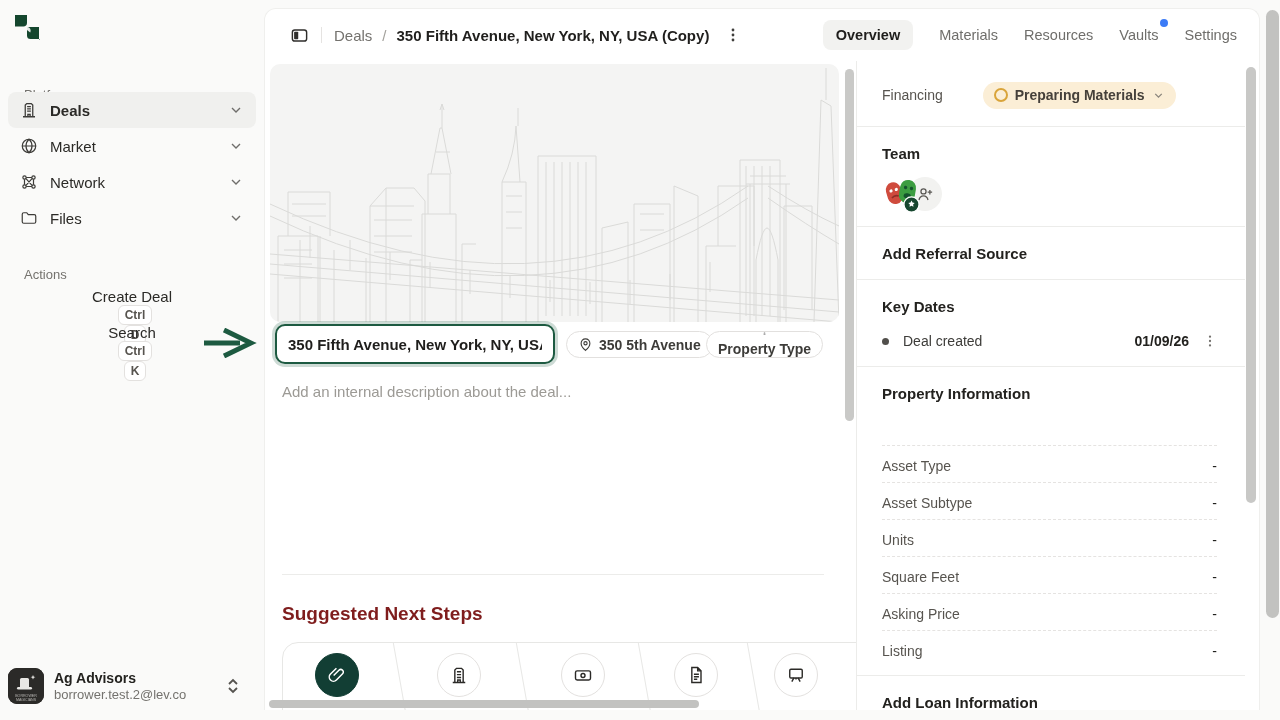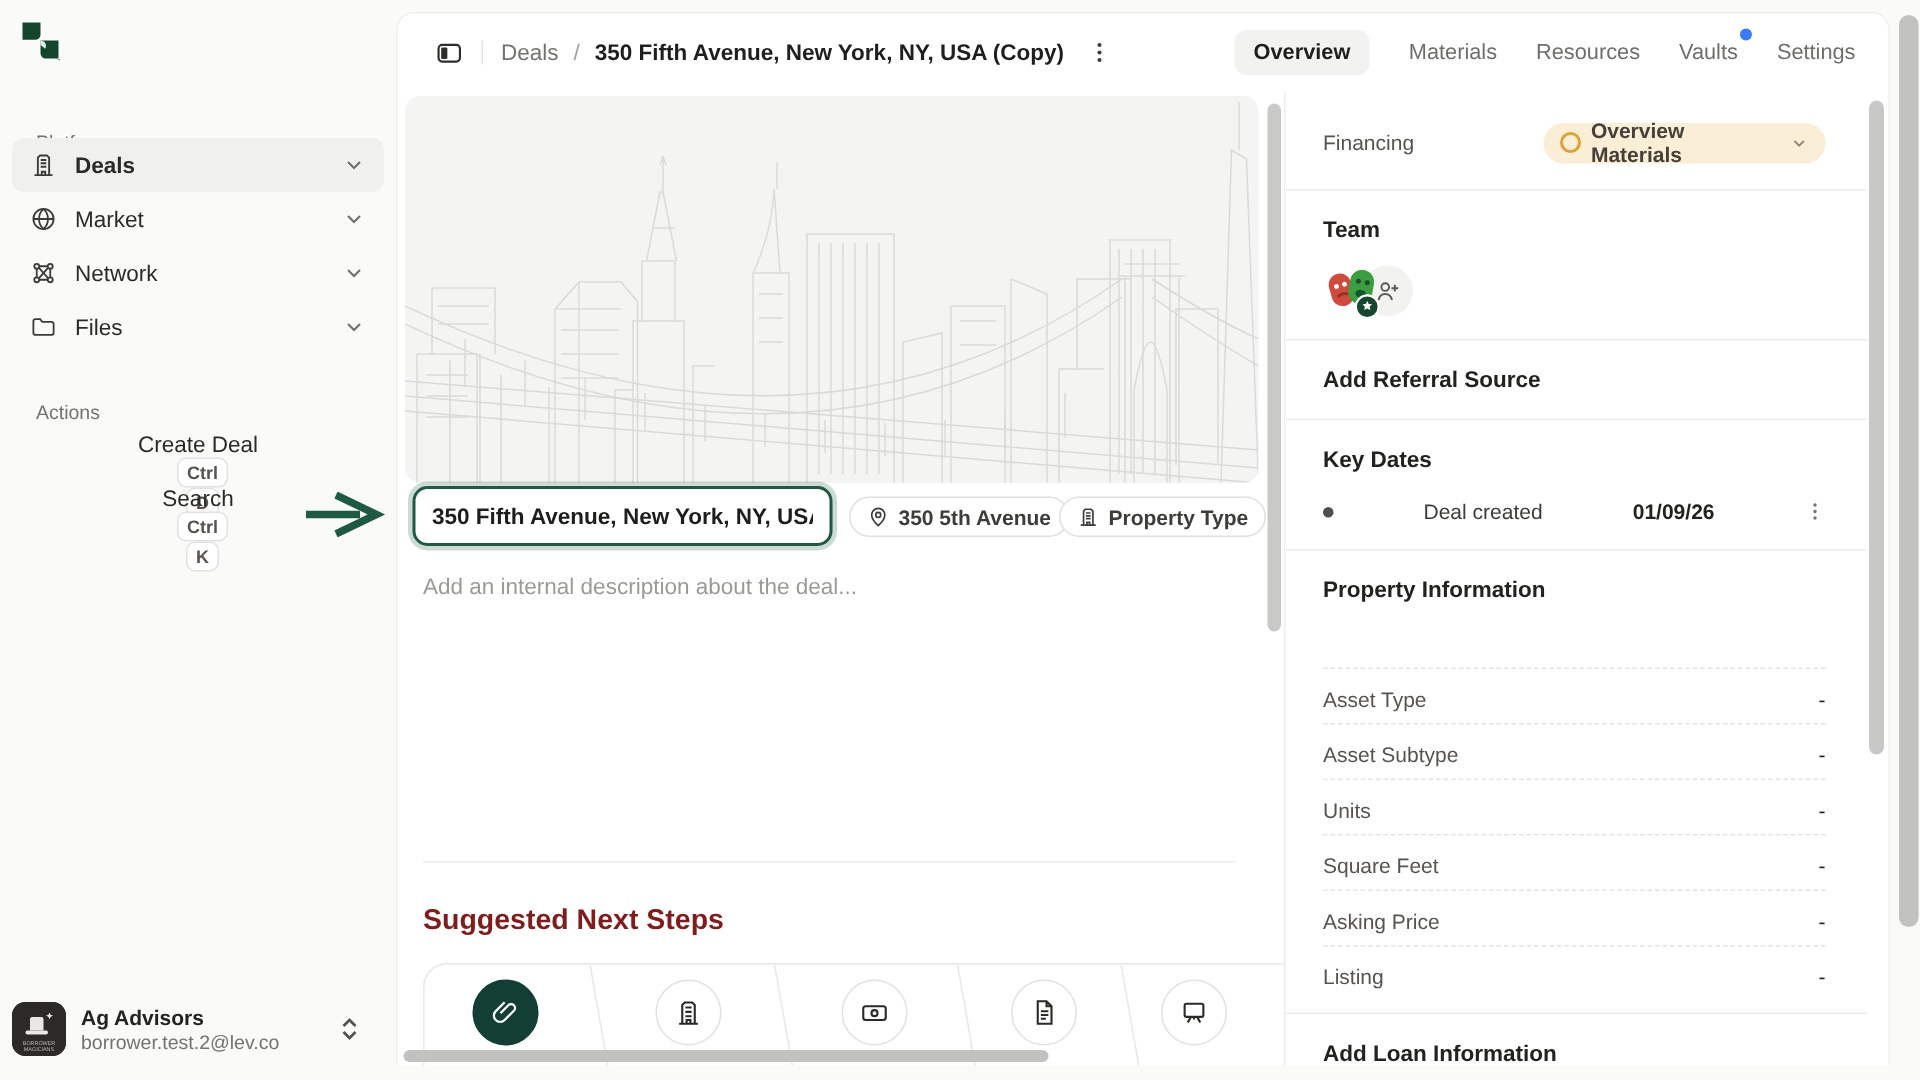--- a/index.html
+++ b/index.html
@@ -55,21 +55,21 @@
   .left-col { position:absolute; left:0; top:52px; width:592px; height:649px; border-right:1px solid #ececea; overflow:hidden; }
   .banner { position:absolute; left:5px; top:3px; width:569px; height:258px; background:#f4f4f3; border-radius:10px; overflow:hidden; }
   .deal-name-input { position:absolute; left:10px; top:263px; width:280px; height:40px;
     border:2px solid #1d5a41; border-radius:10px; background:#fff; padding:0 11px;
     font-family:"Liberation Sans",sans-serif; font-size:15px; font-weight:700; color:#1f1e1c; outline:none;
     box-shadow:0 0 0 3px rgba(29,90,65,.22); }
   .tag-pill { position:absolute; top:270px; height:27px; display:flex; align-items:center; gap:6px;
     padding:0 11px; border:1px solid #e2e0de; border-radius:999px; background:#fff;
     font-size:14px; font-weight:700; color:#3d3c39; cursor:pointer; }
   .tag-pill .ic { width:15px; height:15px; color:#3d3c39; }
-  .tag-1 { left:301px; } .tag-2 { left:441px; }
+  .tag-1 { left:301px; } .tag-2 { left:441px;flex-direction:column; }
   .desc-input { position:absolute; left:17px; top:318px; width:540px; height:24px; border:none; outline:none;
     font-family:"Liberation Sans",sans-serif; font-size:15px; color:#2b2a27; background:transparent; }
   .desc-input::placeholder { color:#9c9a95; }
   .col-divider { position:absolute; left:17px; top:513px; width:542px; height:1px; background:#ececea; }
   .next-steps-title { position:absolute; left:17px; top:542px; font-size:19px; font-weight:700; color:#7f1d1d; }
   .steps-strip { position:absolute; left:17px; top:581px; width:720px; height:130px;
     border:1px solid #e7e7e5; border-radius:16px; background:#fff; overflow:hidden; }
   .step-circle { position:absolute; top:10px; width:44px; height:44px; border-radius:50%;
     background:#fff; border:1px solid #e3e1df; display:flex; align-items:center; justify-content:center;
     color:#2b2a27; cursor:pointer; }
@@ -78,21 +78,21 @@
   .step-slant { position:absolute; top:-4px; width:1px; height:78px; background:#e7e7e5; transform:rotate(-10deg); }
   .hscroll { position:absolute; left:4px; top:639px; width:430px; height:8px; border-radius:4px; background:#c2c2c0; cursor:pointer; }
   .lcol-vscroll { position:absolute; left:580px; top:8px; width:9px; height:352px; border-radius:5px; background:#c9c9c7; cursor:pointer; }
 
   
   .right-panel { position:absolute; left:592px; top:52px; width:402px; height:649px; overflow:hidden; }
   .pr { position:absolute; left:25px; right:42px; }
   .divider { position:absolute; left:0; right:14px; height:1px; background:#ececea; }
   .dashed { position:absolute; left:25px; right:42px; height:1px; border-top:1px dashed #e5e3e1; }
   .panel-h { font-size:15px; font-weight:700; color:#23221f; }
-  .frow { display:flex; align-items:center;gap:46px; }
+  .frow { display:flex; align-items:center; }
   .flabel { font-size:14px; color:#57544f; }
   .fvalue { margin-left:auto; font-size:14px; color:#23221f; }
   .status-pill { display:flex; align-items:center; gap:7px; height:27px; padding:0 11px;
     background:#fbeed6; border-radius:999px; font-size:14px; font-weight:700; color:#45403a; cursor:pointer; }
   .status-pill .ring { width:14px; height:14px; border:2px solid #d9a43a; border-radius:50%; }
   .status-pill .chev { width:13px; height:13px; color:#8a857c; }
   .team-avatars { position:absolute; left:25px; top:114px; width:80px; height:40px; }
   .masks-avatar { position:absolute; left:0; top:0; width:38px; height:38px; z-index:2; cursor:pointer; }
   .addperson { position:absolute; left:26px; top:2px; width:34px; height:34px; border-radius:50%;
     background:#f2f2f0; z-index:1; display:flex; align-items:center; justify-content:center; color:#5a5854; cursor:pointer; }
@@ -330,21 +330,21 @@
     <div class="hscroll"></div>
     <div class="lcol-vscroll"></div>
   </div>
 
   <div class="right-panel">
 
     <div class="pr frow" style="top:20px; height:28px">
       <span class="flabel">Financing</span>
       <div class="status-pill" style="margin-left:40px">
         <span class="ring"></span>
-        <span>Overview Materials</span>
+        <span>Preparing Materials</span>
         <svg class="chev" viewBox="0 0 24 24" fill="none" stroke="currentColor" stroke-width="2.4">
             <path d="M6 9l6 6 6-6"></path>
           </svg>
       </div>
     </div>
     <div class="divider" style="top:65px"></div>
 
     <div class="pr panel-h" style="top:84px">Team</div>
     <div class="team-avatars">
       <div class="addperson">

